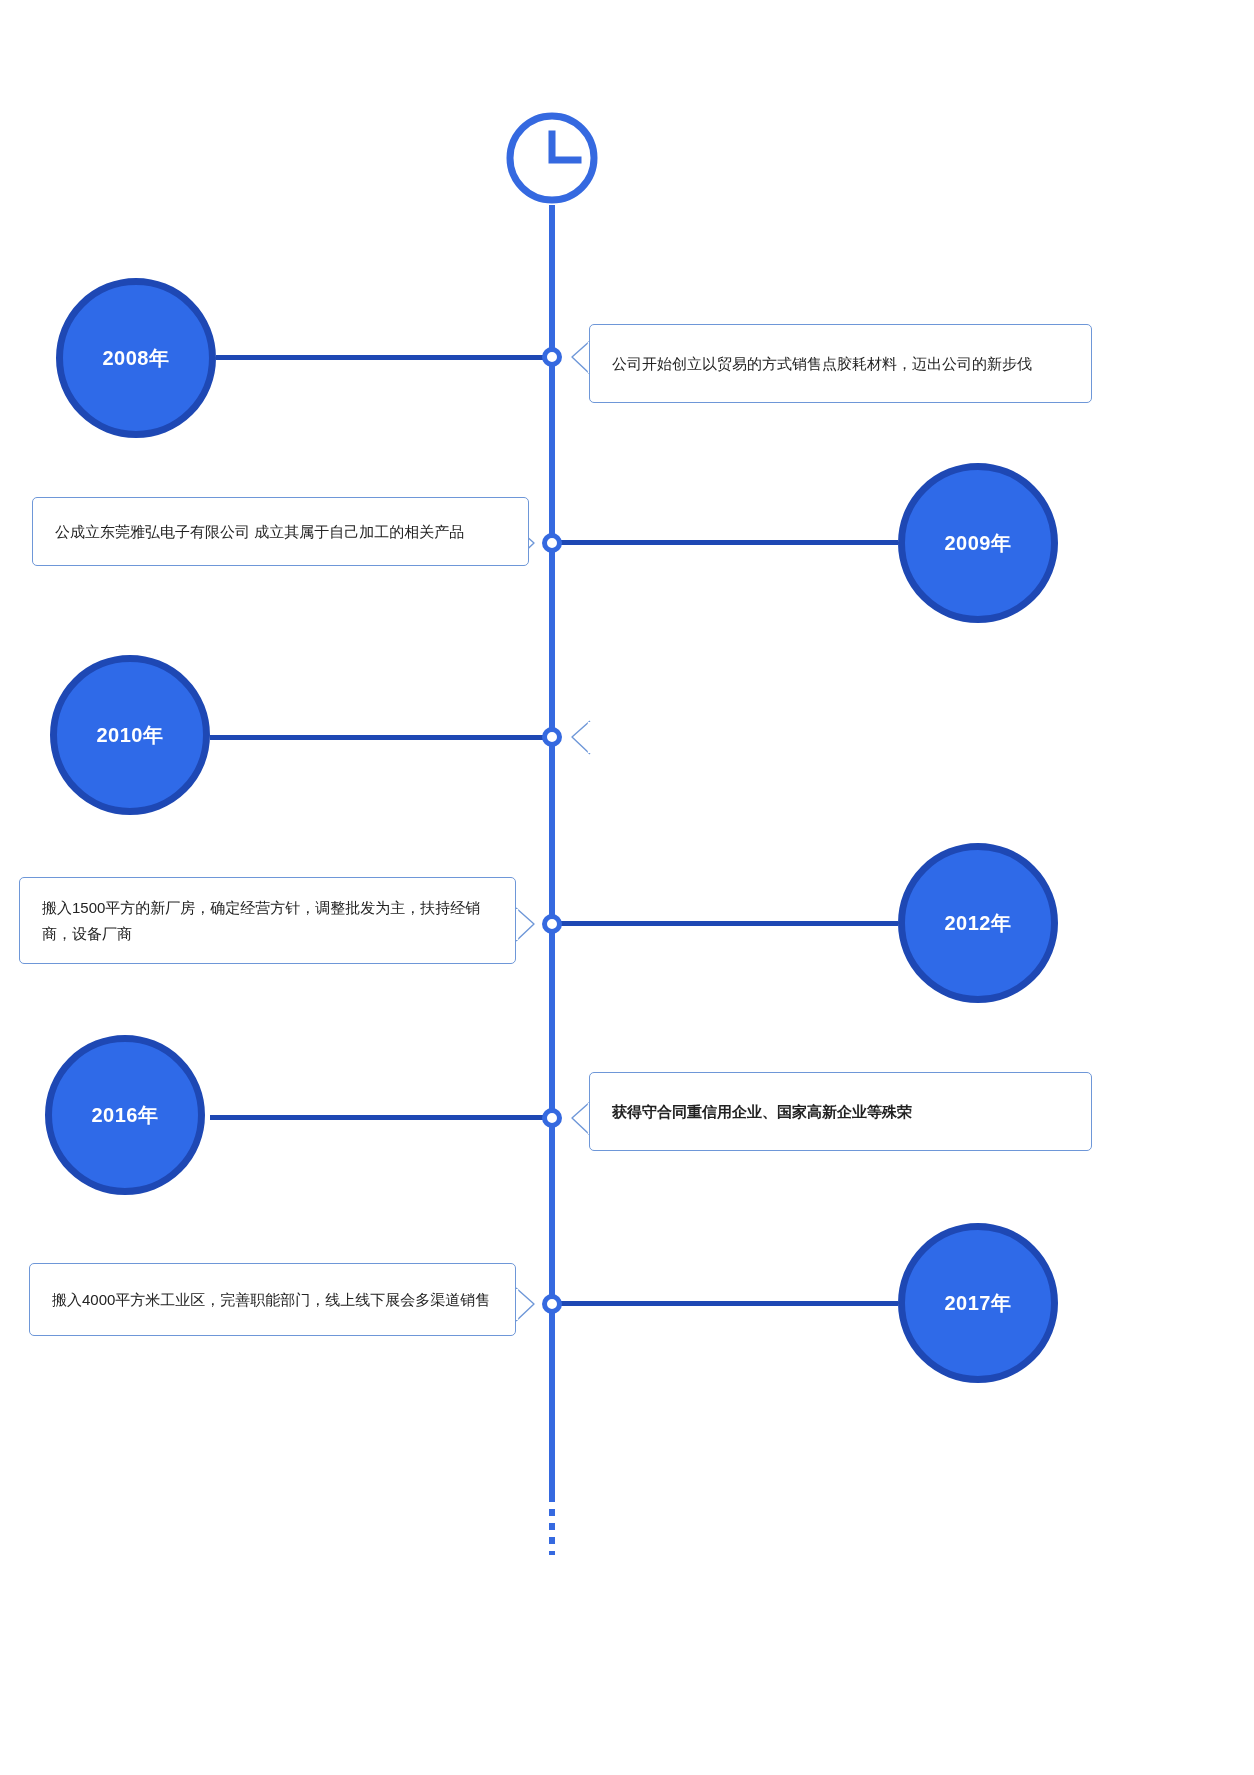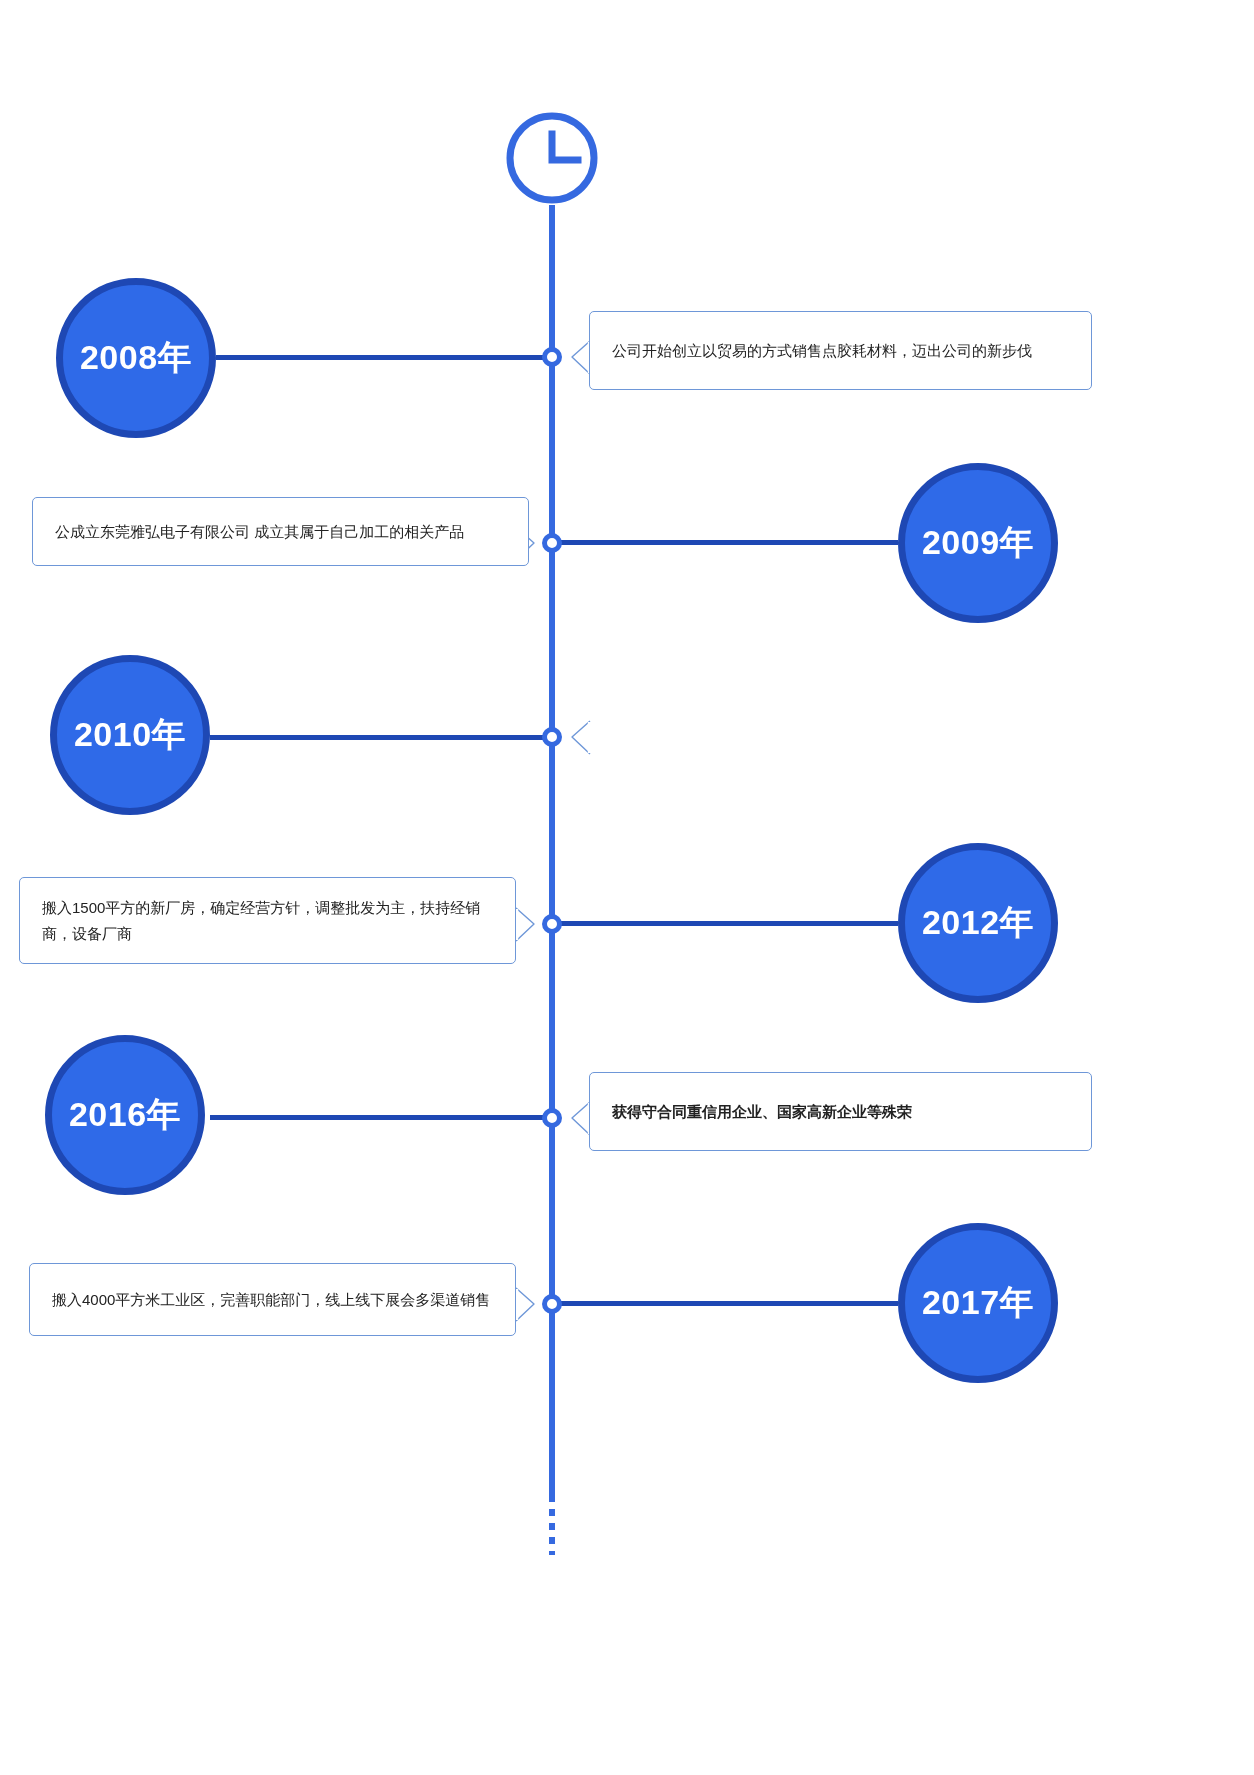--- a/index.html
+++ b/index.html
@@ -55,21 +55,21 @@
     width: 160px;
     height: 160px;
     border-radius: 50%;
     background: #2f6ae8;
     border: 7px solid #1e48b4;
     box-sizing: border-box;
     display: flex;
     align-items: center;
     justify-content: center;
     color: #ffffff;
-    font-size: 34px;
+    font-size: 20px;
     font-weight: bold;
     letter-spacing: 0.5px;
   }
 
   
   .connector {
     position: absolute;
     height: 5px;
     background: #1e48b4;
   }
@@ -139,21 +139,21 @@
     <span>2008年</span>
   </div>
   <div class="connector" style="left:216px; top:355px; width:334px;"></div>
   <div class="node" style="top:347px;"></div>
   <div class="notch" style="left:569px; top:340px;">
     <svg width="22" height="36" viewBox="0 0 22 36">
       <path d="M21 1 L3 17 L21 34" fill="#ffffff" stroke="#6e97d8" stroke-width="1.4" stroke-linejoin="round"></path>
       <line x1="20" y1="2" x2="20" y2="33" stroke="#ffffff" stroke-width="2.4"></line>
     </svg>
   </div>
-  <div class="desc right" style="left:589px; top:311px; width:503px; height:79px;">
+  <div class="desc right" style="left:589px; top:324px; width:503px; height:79px;">
     <span class="desc-text">公司开始创立以贸易的方式销售点胶耗材料，迈出公司的新步伐</span>
   </div>
 
   <div class="bubble" style="left:898px; top:463px;">
     <span>2009年</span>
   </div>
   <div class="connector" style="left:556px; top:540px; width:342px;"></div>
   <div class="node" style="top:533px;"></div>
   <div class="notch" style="left:515px; top:526px;">
     <svg width="22" height="36" viewBox="0 0 22 36">

